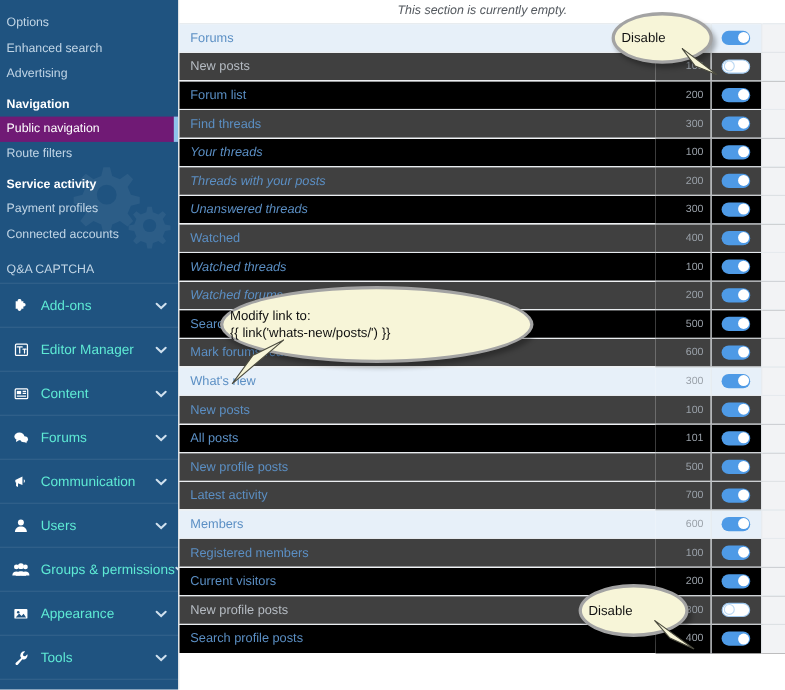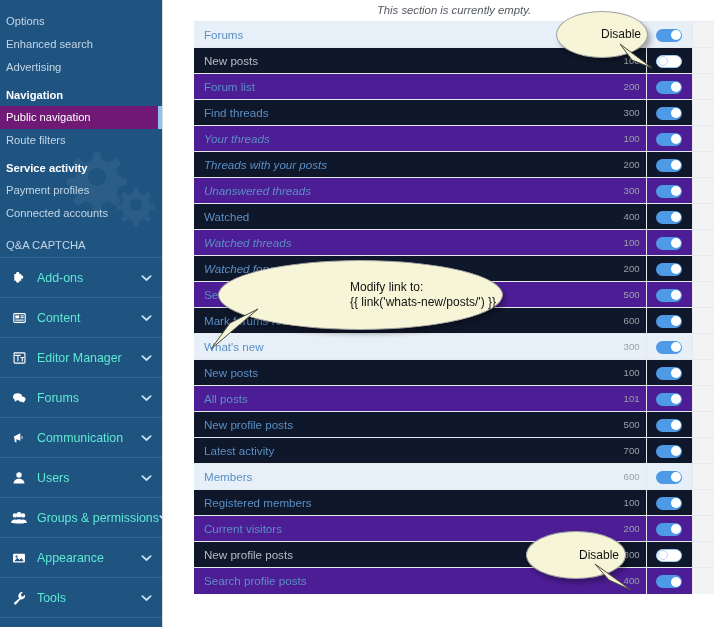--- a/index.html
+++ b/index.html
@@ -67,32 +67,31 @@
   .sb-major .mlabel { flex: 1 1 auto; white-space: nowrap; }
   .sb-major .chev { flex: 0 0 10px; color: #cfe0ee; }
 
   
   #main {
     flex: 1 1 auto; height: 627px;
     background: #ffffff;
     position: relative;
     overflow: hidden;
     border-left: 1px solid #d8dde2;
-    padding-left: 31px;
   }
   .empty-note {
     height: 21px; line-height: 21px;
     text-align: center;
     font-size: 11.3px; font-style: italic;
     color: #53585e;
     background: #ffffff;
   }
   .nav-table { width: 100%; border-collapse: collapse; table-layout: fixed; }
-  .nav-row { height: 26px; border-top: 1px solid #e6eaee; background: #4c1d95; }
-  .nav-row.alt { background: #0f172a; margin-left: 40px; }
+  .nav-row { height: 26px; border-top: 1px solid #e6eaee; background: #000000; }
+  .nav-row.alt { background: #404040; margin-left: 40px; }
   .nav-row.hl { background: #e7f0f9; }
   .nav-row td { vertical-align: middle; padding: 0; }
 
   td.c-label {
     font-size: 11.6px; color: #5b8fc4;
     padding-left: 10px;
     white-space: nowrap; overflow: hidden;
   }
   .nav-row.off td.c-label { color: #b6bcc3; }
   .ind1 { padding-left: 10px; }
@@ -122,24 +121,24 @@
     width: 10px; height: 10px; border-radius: 50%;
     background: #ffffff;
   }
   .toggle.off { background: #ffffff; border: 1px solid #9fc8ee; }
   .toggle.off .knob { left: 1px; right: auto; top: 0.5px; background: #ffffff; border: 1px solid #bbd8f3; }
 
   
   .callout {
     position: absolute;
     background: #f7f5d8;
-    border: 1px solid #a3a3a3;
+    border: 3px solid #a3a3a3;
     border-radius: 50% / 50%;
     box-shadow: 3px 4px 5px rgba(0,0,0,.30);
-    display: flex; align-items: center; justify-content: flex-end;
+    display: flex; align-items: center; justify-content: flex-start;
     z-index: 40;
   }
   .callout .ctxt {
     font-size: 12px; color: #111111; line-height: 15px;
     text-align: left; white-space: pre-line;
     padding: 0 6px;
   }
   .ctail { position: absolute; z-index: 41; overflow: visible; }
 </style>
 </head>
@@ -181,41 +180,41 @@
             </svg>
           </span>
           <span class="mlabel">Add-ons</span>
           <span class="chev"><svg width="11" height="8" viewBox="0 0 12 8" fill="none" stroke="currentColor" stroke-width="2" stroke-linecap="round">
               <polyline points="1.5,2 6,6.2 10.5,2"></polyline>
             </svg></span>
         </div>
         <div class="sb-major">
           <span class="mi">
             <svg width="15" height="14" viewBox="0 0 16 16" fill="none" stroke="currentColor" stroke-width="1.3">
+              <rect x="1.8" y="2.2" width="12.4" height="11.6" rx="1"></rect>
+              <path d="M3.6 5h5.2M6.2 5v6.2" stroke-linecap="round"></path>
+              <path d="M9.6 7.4h3.2M11.2 7.4v4" stroke-linecap="round"></path>
+            </svg>
+          </span>
+          <span class="mlabel">Editor Manager</span>
+          <span class="chev"><svg width="11" height="8" viewBox="0 0 12 8" fill="none" stroke="currentColor" stroke-width="2" stroke-linecap="round">
+              <polyline points="1.5,2 6,6.2 10.5,2"></polyline>
+            </svg></span>
+        </div>
+        <div class="sb-major">
+          <span class="mi">
+            <svg width="15" height="14" viewBox="0 0 16 16" fill="none" stroke="currentColor" stroke-width="1.3">
               <rect x="1.5" y="3" width="13" height="10" rx="1"></rect>
               <rect x="3.2" y="5" width="4.5" height="3.4" fill="currentColor" stroke="none"></rect>
               <line x1="9.2" y1="5.6" x2="12.8" y2="5.6"></line>
               <line x1="9.2" y1="7.6" x2="12.8" y2="7.6"></line>
               <line x1="3.2" y1="10.4" x2="12.8" y2="10.4"></line>
             </svg>
           </span>
           <span class="mlabel">Content</span>
-          <span class="chev"><svg width="11" height="8" viewBox="0 0 12 8" fill="none" stroke="currentColor" stroke-width="2" stroke-linecap="round">
-              <polyline points="1.5,2 6,6.2 10.5,2"></polyline>
-            </svg></span>
-        </div>
-        <div class="sb-major">
-          <span class="mi">
-            <svg width="15" height="14" viewBox="0 0 16 16" fill="none" stroke="currentColor" stroke-width="1.3">
-              <rect x="1.8" y="2.2" width="12.4" height="11.6" rx="1"></rect>
-              <path d="M3.6 5h5.2M6.2 5v6.2" stroke-linecap="round"></path>
-              <path d="M9.6 7.4h3.2M11.2 7.4v4" stroke-linecap="round"></path>
-            </svg>
-          </span>
-          <span class="mlabel">Editor Manager</span>
           <span class="chev"><svg width="11" height="8" viewBox="0 0 12 8" fill="none" stroke="currentColor" stroke-width="2" stroke-linecap="round">
               <polyline points="1.5,2 6,6.2 10.5,2"></polyline>
             </svg></span>
         </div>
         <div class="sb-major">
           <span class="mi">
             <svg width="16" height="14" viewBox="0 0 16 16" fill="currentColor">
               <ellipse cx="6.4" cy="6.6" rx="5.2" ry="4"></ellipse>
               <path d="M3.2 9.6 L3 12.4 L6 10.6 Z"></path>
               <ellipse cx="11.4" cy="9.4" rx="4" ry="3.1"></ellipse>
@@ -436,21 +435,21 @@
         </tbody>
     </table>
 
     <div class="callout" id="callout-disable-top" style="left:393px; top:11px; width:92px; height:47px;">
       <span class="ctxt">Disable</span>
     </div>
     <svg class="ctail" style="left:455px; top:42px; width:40px; height:30px;" viewBox="0 0 40 30">
       <path d="M2 2 L34 26 L14 18 Z" fill="#f7f5d8" stroke="#4a4a3e" stroke-width="1"></path>
     </svg>
 
-    <div class="callout" id="callout-modify-link" style="left:55px; top:260px; width:285px; height:70px;">
+    <div class="callout" id="callout-modify-link" style="left:37px; top:260px; width:285px; height:70px;">
       <span class="ctxt">Modify link to:
 {{ link('whats-new/posts/') }}</span>
     </div>
     <svg class="ctail" style="left:45px; top:305px; width:60px; height:48px;" viewBox="0 0 60 48">
       <path d="M50 4 L3 44 L22 18 Z" fill="#f7f5d8" stroke="#4a4a3e" stroke-width="1"></path>
     </svg>
 
     <div class="callout" id="callout-disable-bottom" style="left:363px; top:531px; width:100px; height:48px;">
       <span class="ctxt">Disable</span>
     </div>

